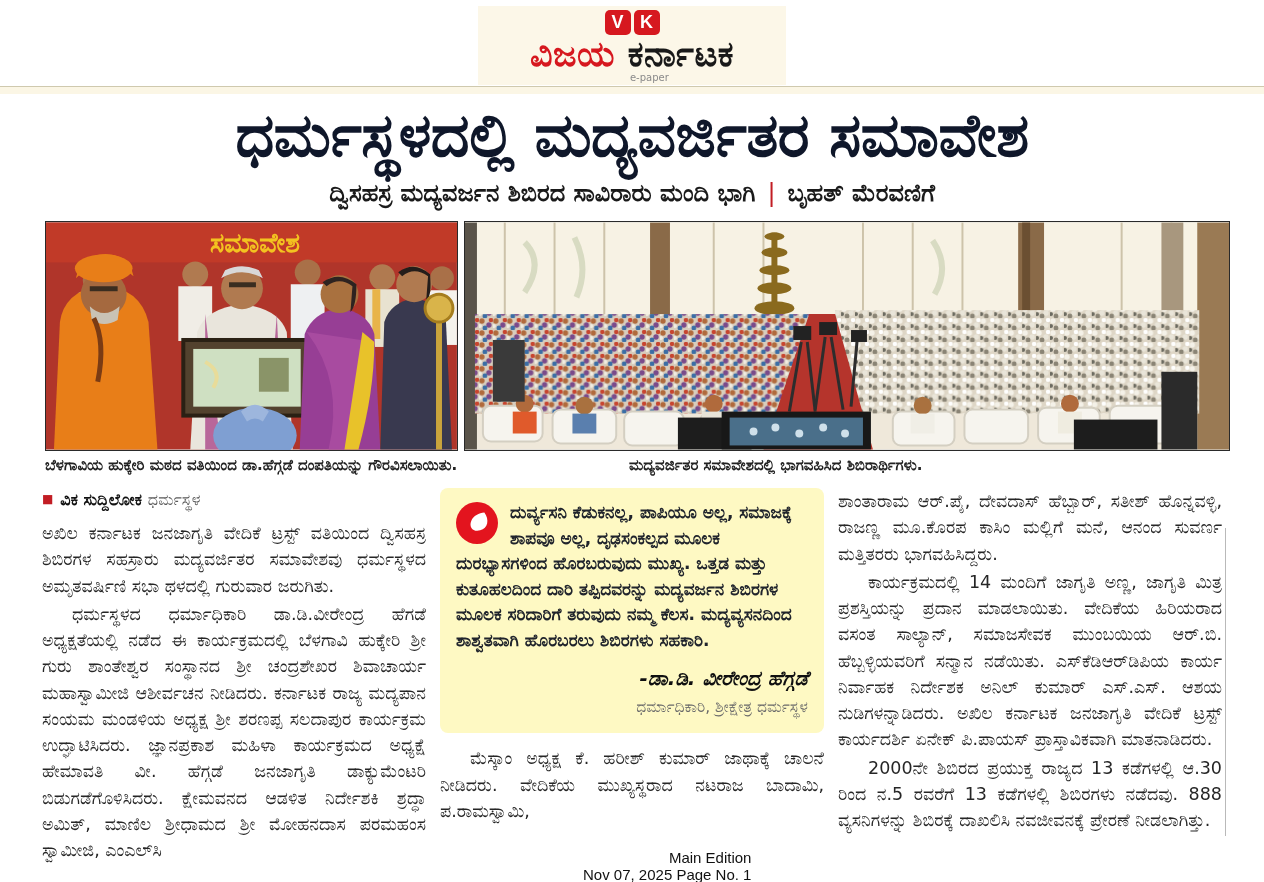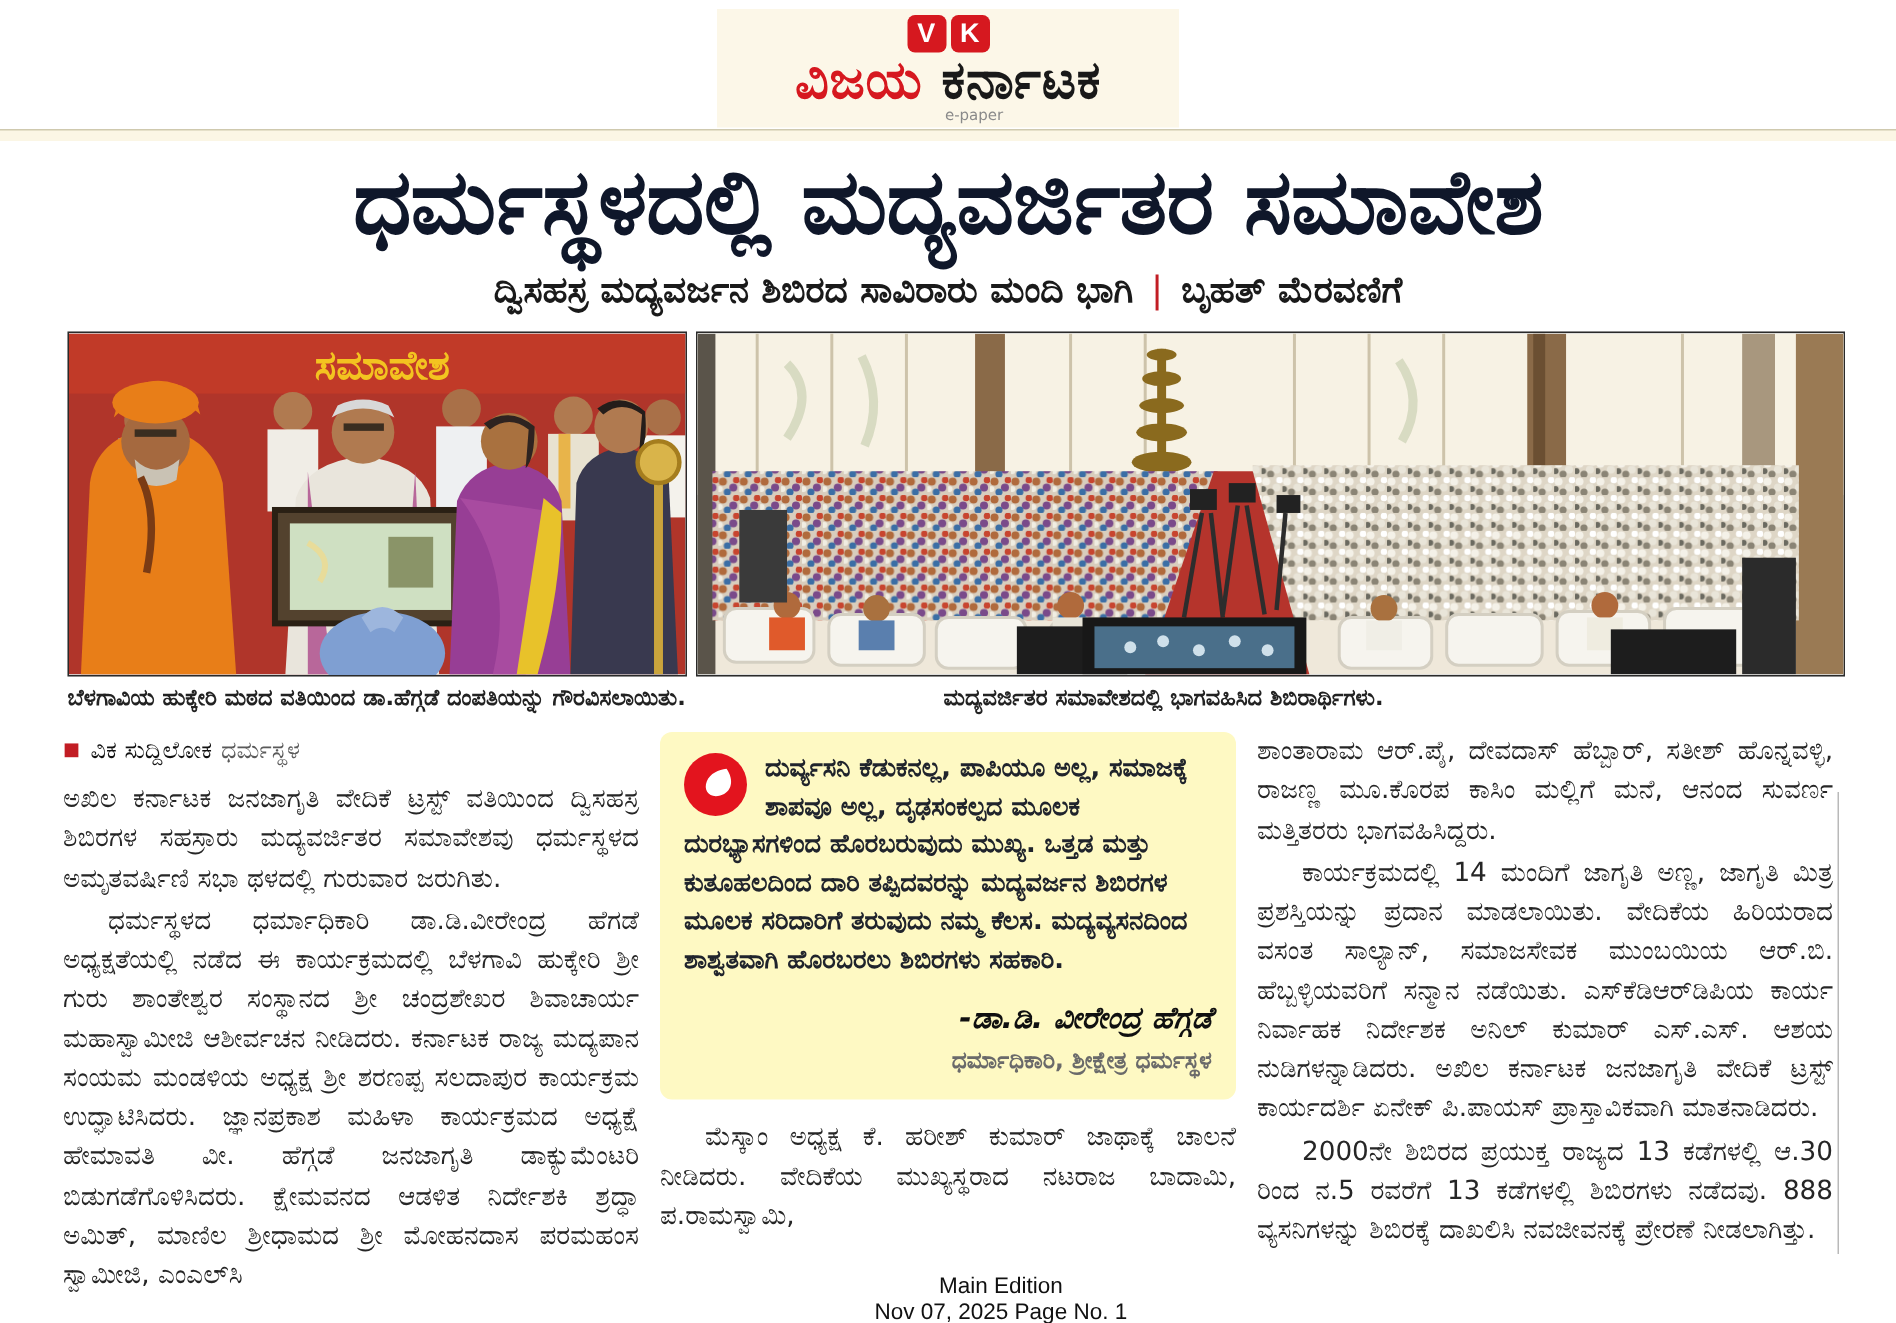--- a/index.html
+++ b/index.html
@@ -30,36 +30,36 @@
   .photo{border:1px solid #2a2a2a;background:#ddd;display:block;}
   .captions{display:flex;padding:5px 34px 0 45px;font-size:15px;font-weight:600;color:#222;}
   .caption-left{width:419px;flex:none;}
   .caption-right{padding-left:165px;}
 
   
   .body-columns{display:flex;gap:14px;padding:14px 42px 0 42px;}
   .col{flex:1;font-size:17.5px;line-height:1.5;text-align:justify;color:#262626;}
   .byline{font-size:16px;margin:0 0 8px 0;text-align:left;}
   .byline .bullet{color:#c21d24;font-size:12px;vertical-align:2px;margin-right:7px;}
-  .byline .source{font-weight:400;color:#111;}
+  .byline .source{font-weight:700;color:#111;}
   .byline .loc{color:#5a5a5a;margin-left:6px;}
   p.para{margin:0 0 2px 0;}
   p.para.indent{text-indent:30px;}
 
   .quote-box{background:#fef9c3;border-radius:8px;padding:12px 16px 14px;margin-bottom:12px;
              font-weight:600;font-size:17px;line-height:1.5;color:#20242c;text-align:left;}
   .quote-icon{float:left;width:42px;height:42px;margin:2px 12px 4px 0;}
   .quote-author{text-align:right;font-weight:800;font-size:20px;margin-top:10px;color:#101010;clear:both;font-style:italic;}
-  .quote-role{text-align:right;color:#6a6a6a;font-size:15.5px;margin-top:3px;font-weight:700;}
+  .quote-role{text-align:right;color:#6a6a6a;font-size:15.5px;margin-top:3px;font-weight:400;}
 
   .right-rule{position:absolute;right:38px;top:528px;height:308px;width:1px;background:#b9b9b9;}
 
   
   .footer{position:absolute;left:583px;top:849px;font-size:15px;line-height:1.15;
-          font-family:"Liberation Sans",sans-serif;color:#111;text-align:center;}
+          font-family:"Liberation Sans",sans-serif;color:#111;text-align:right;}
 </style>
 </head>
 <body>
 
 <div class="page">
 
   <div class="masthead">
     <div class="masthead-inner">
       <div class="vk-tiles">
         <div class="vk-tile">V</div>

